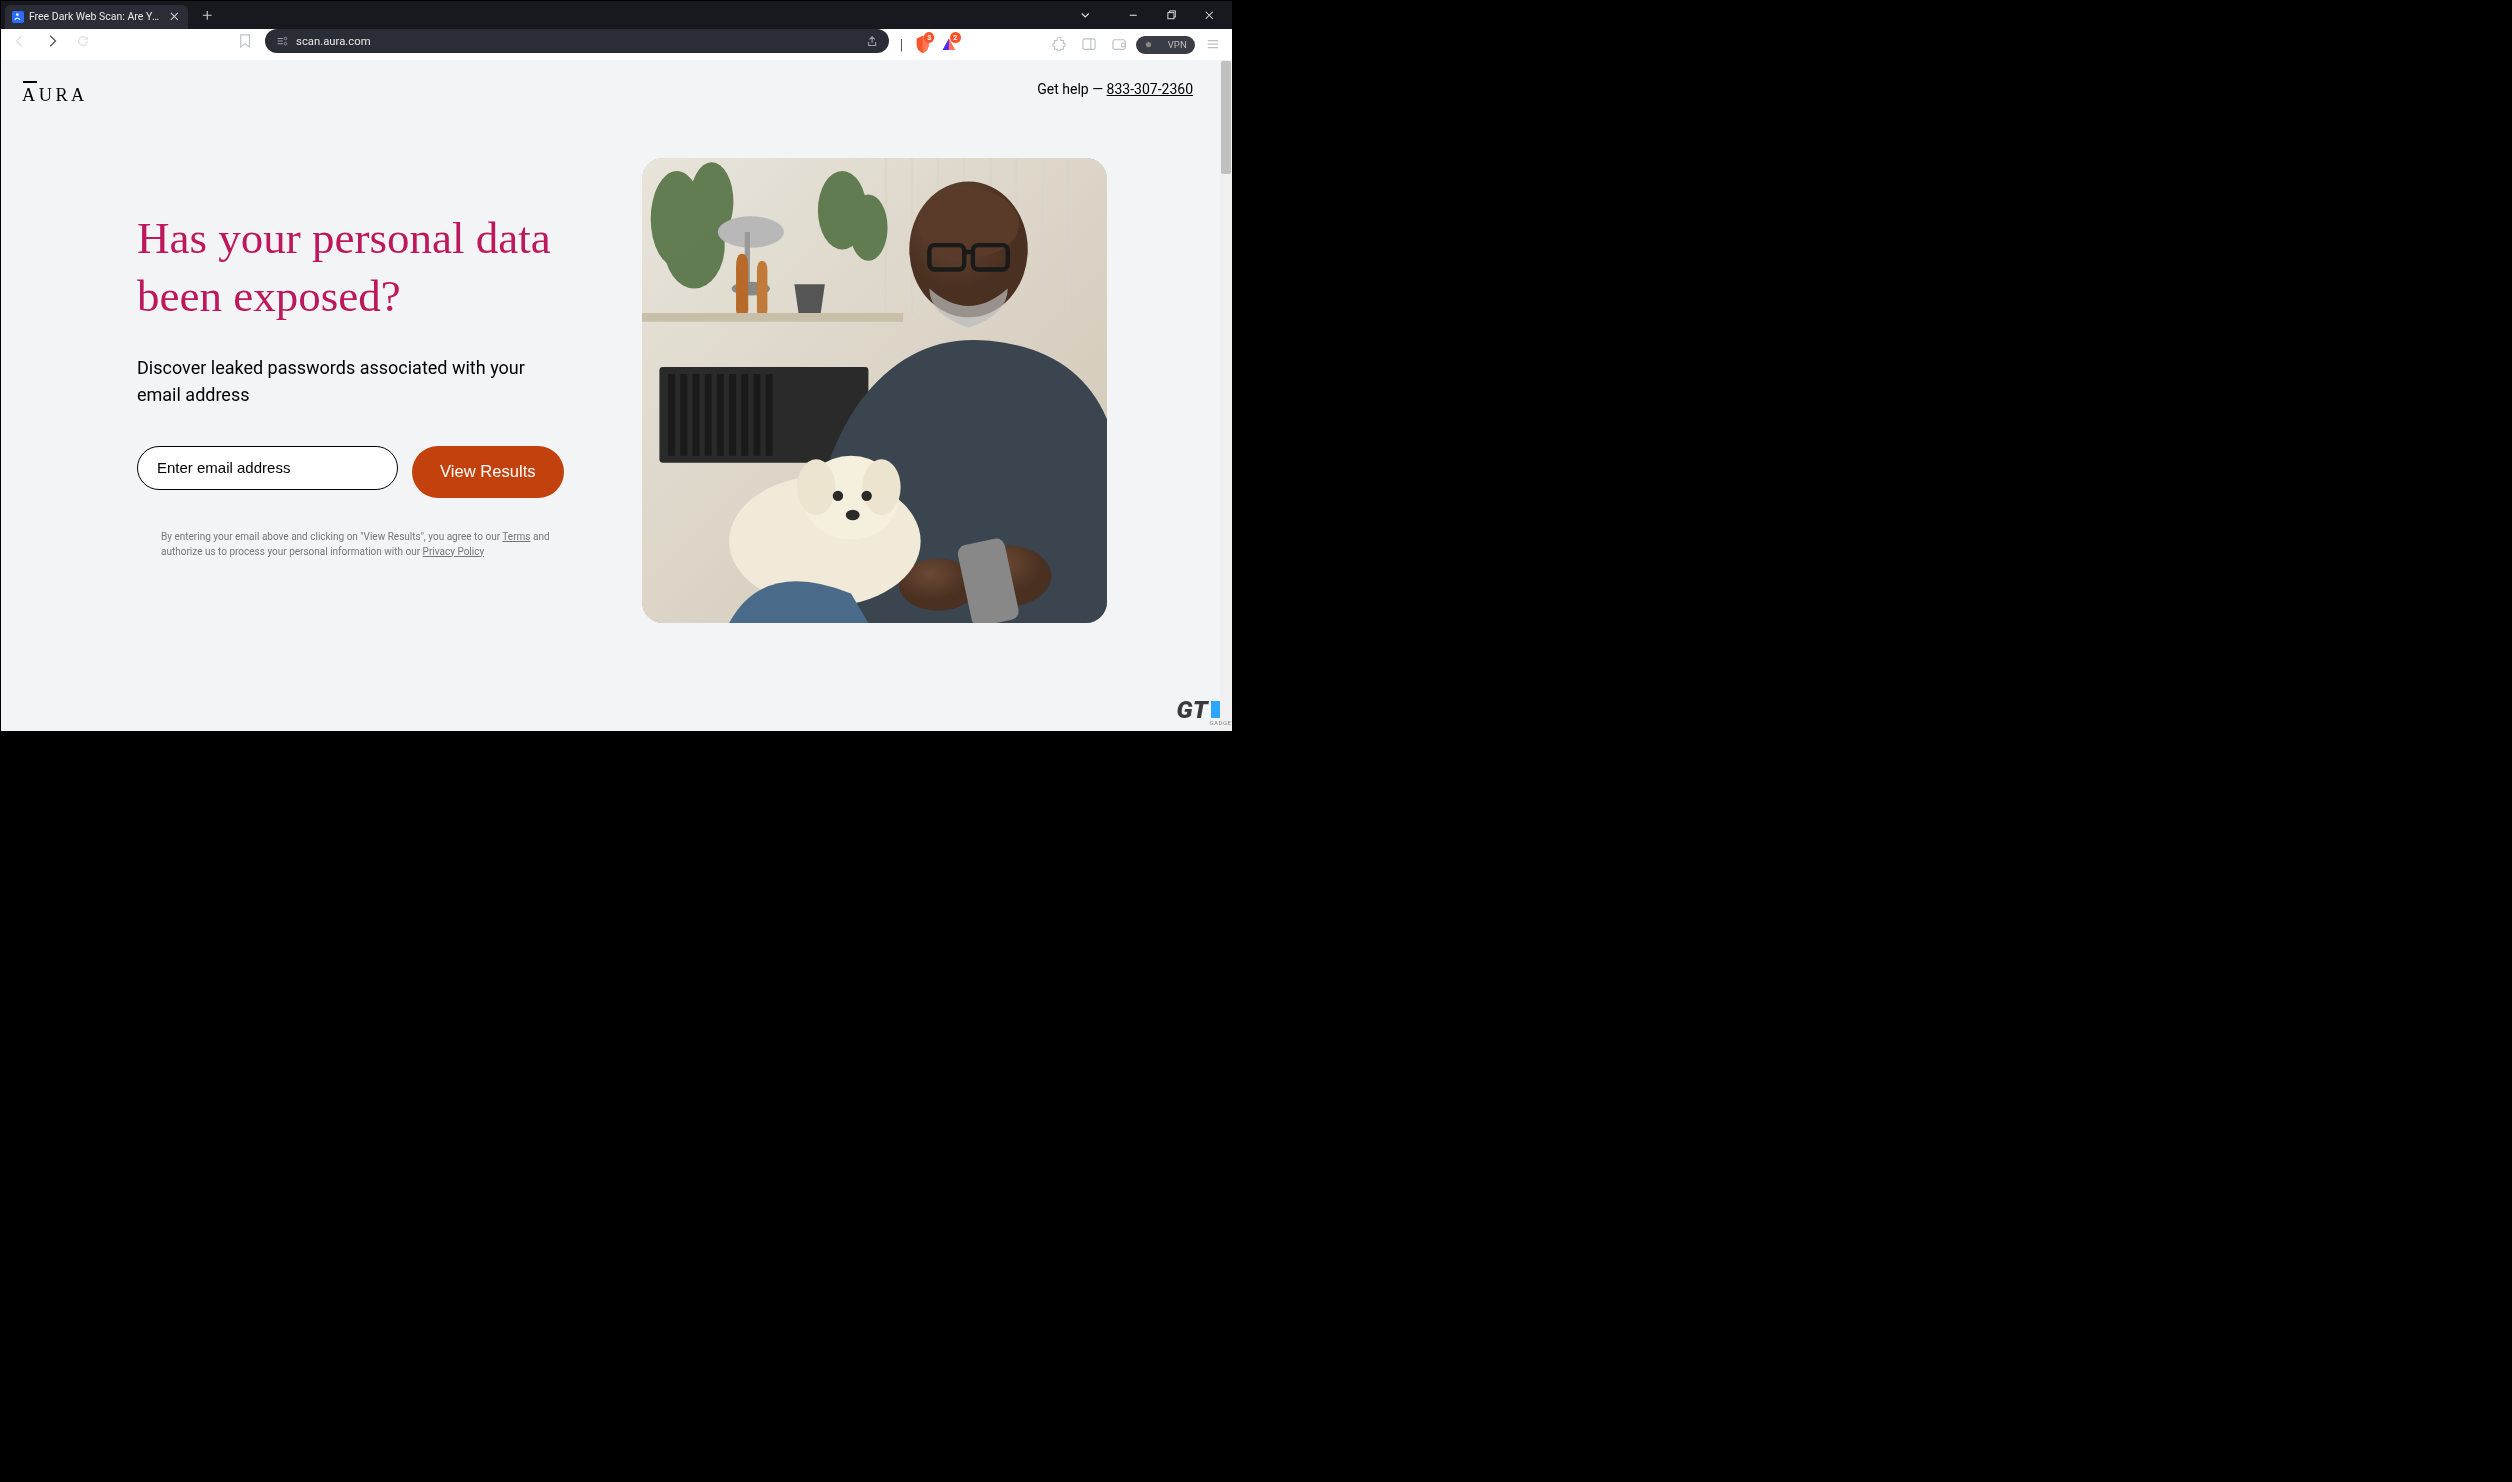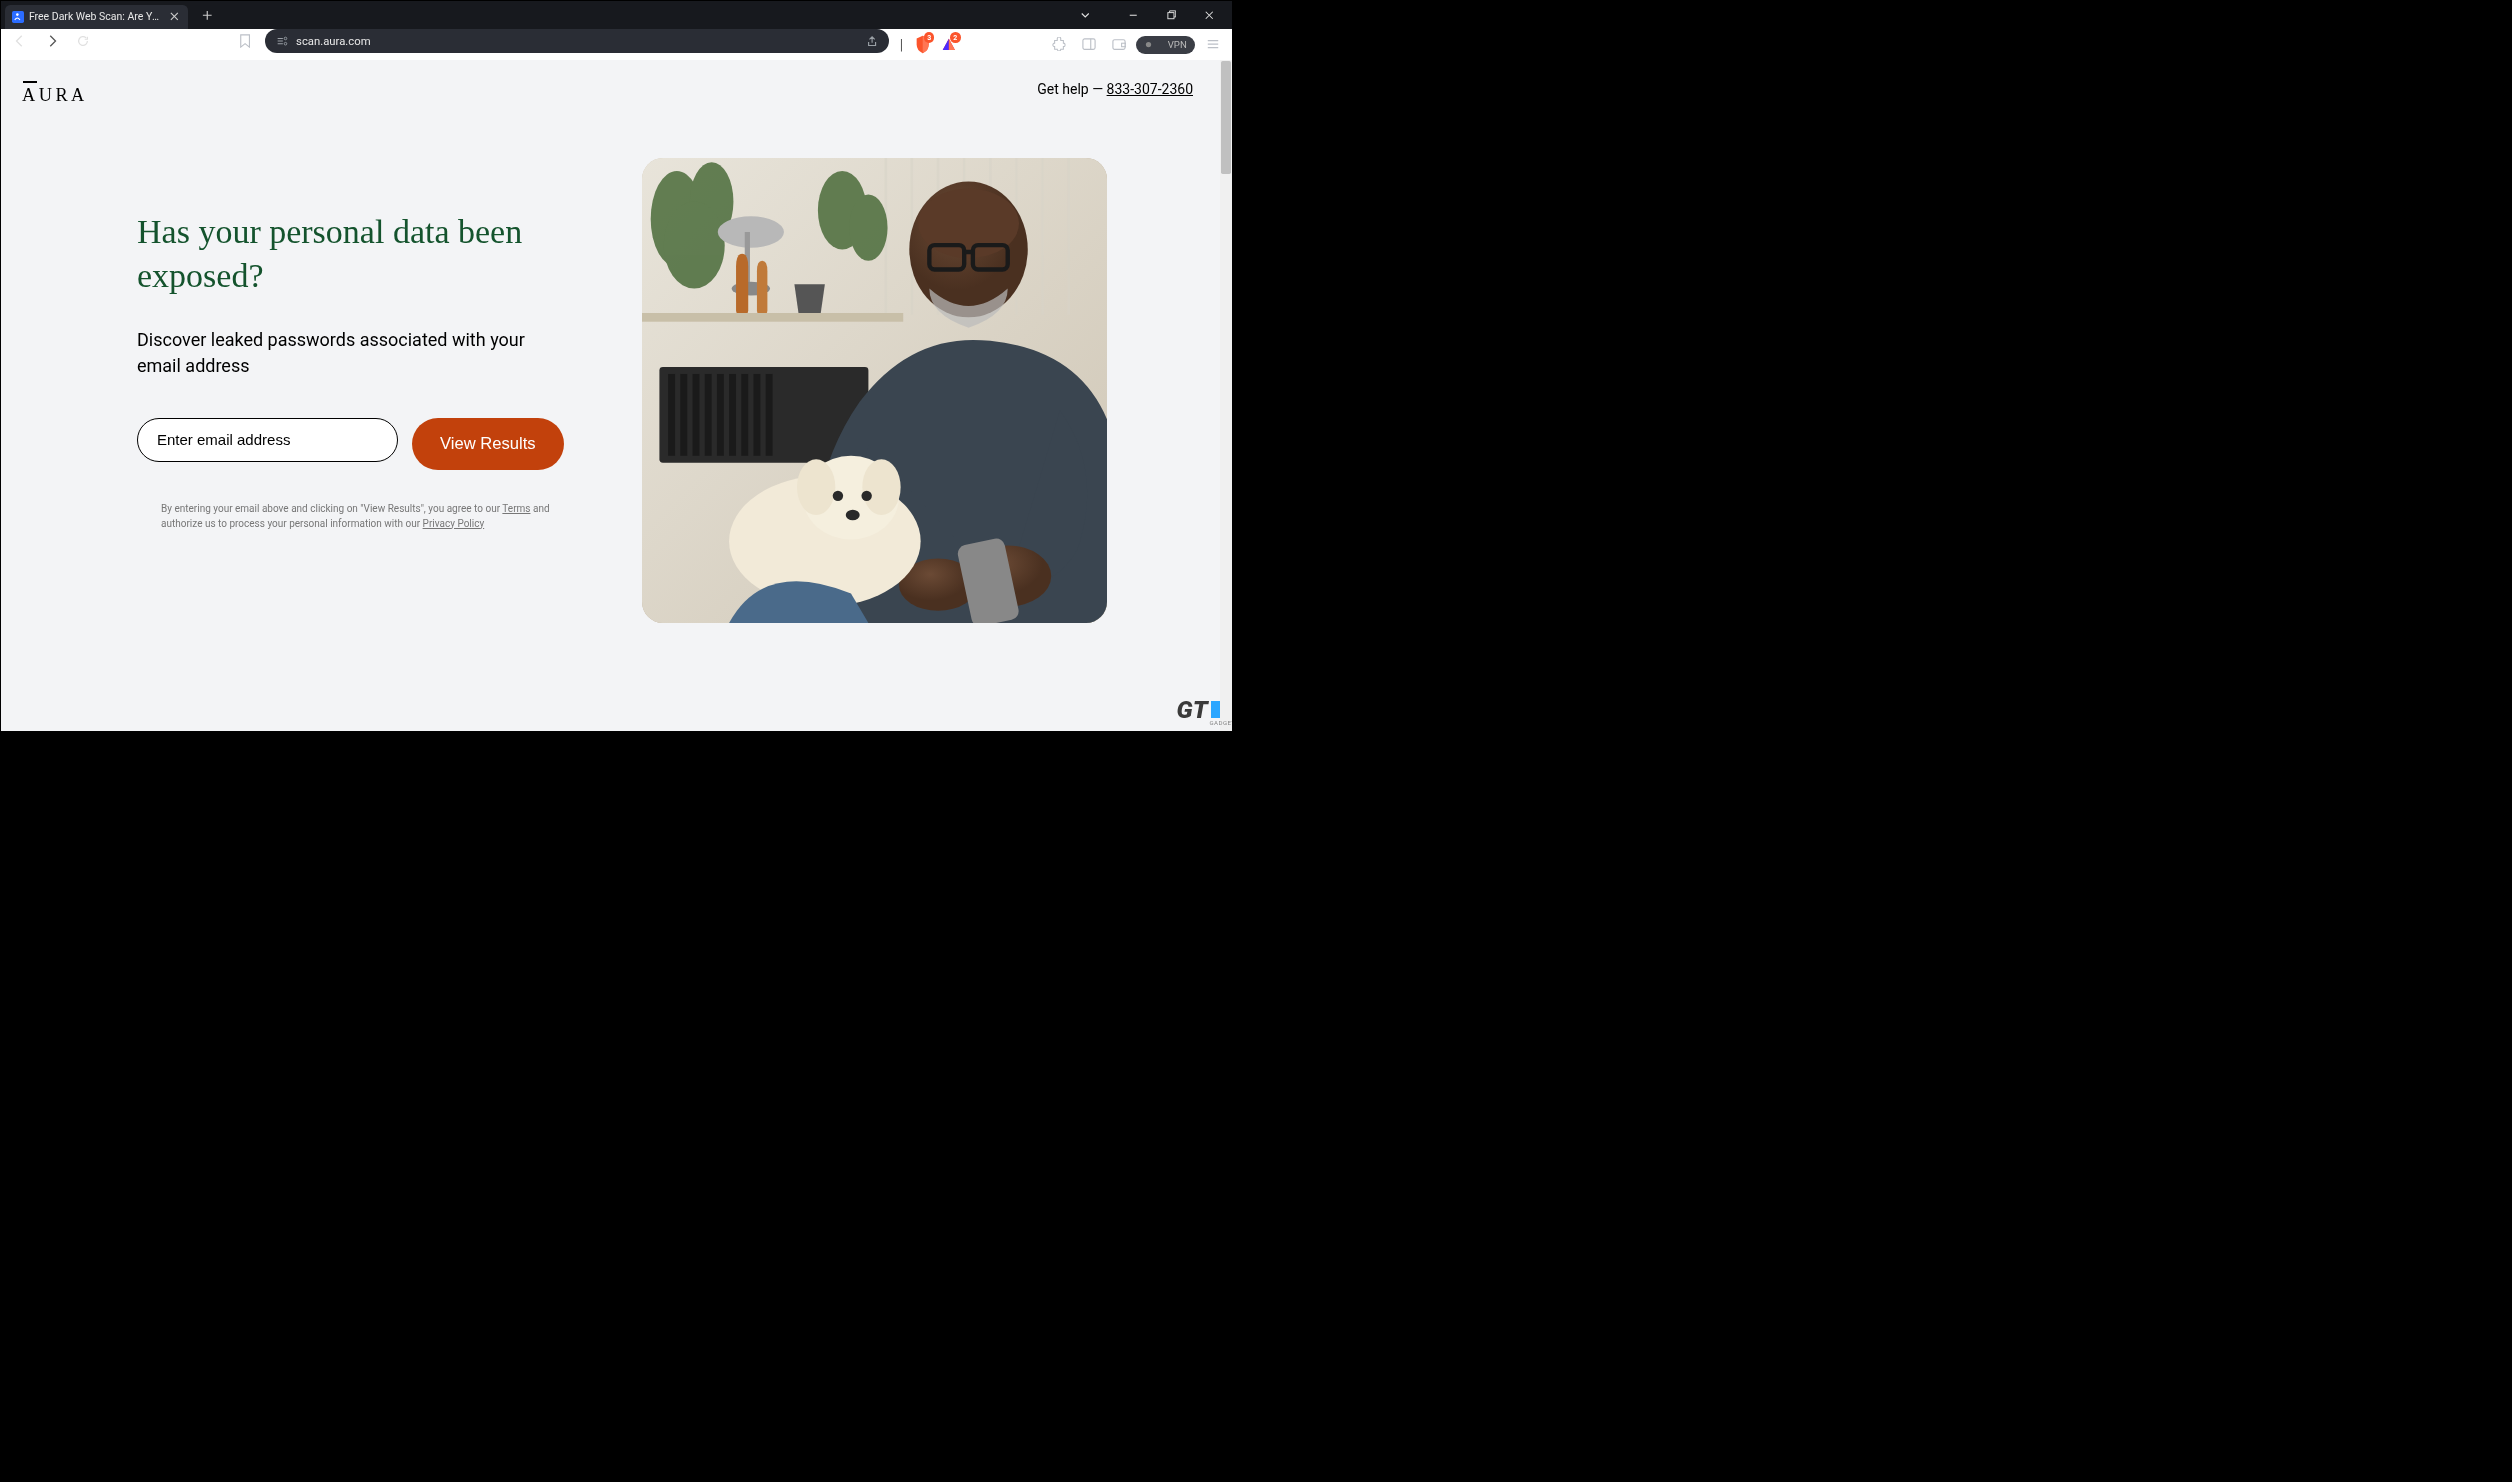--- a/index.html
+++ b/index.html
@@ -40,21 +40,21 @@
 .page { width: 100%; height: 100%; background: #f3f4f6; position: relative; }
 
 .site-header { display: flex; justify-content: space-between; align-items: flex-start; padding: 21px 39px 0 21px; }
 .logo { font-family: Georgia, serif; font-size: 18.3px; letter-spacing: 3.5px; color: #000; font-weight: 400; }
 .logo-bar { display:block; width:14px; height:1.7px; background:#000; margin-bottom:2.6px; margin-left:0.9px;}
 .help-text { font-size: 14px; color: #000; }
 .help-text a { color: #000; text-decoration: underline; }
 
 .hero { display: flex; padding: 52px 113px 0 136px; gap: 52px; align-items: flex-start; }
 .hero-left { flex: 0 0 453px; padding-top: 52px; }
-.hero-title { font-family: Georgia, "Times New Roman", serif; font-size: 34px; line-height: 1.28; color: #14532d; font-weight: 400; margin-bottom: 30px; }
+.hero-title { font-family: Georgia, "Times New Roman", serif; font-size: 45px; line-height: 1.28; color: #be185d; font-weight: 400; margin-bottom: 30px; }
 .hero-sub { font-size: 18px; color: #000; line-height: 1.45; margin-bottom: 38px; max-width: 409px; }
 
 .email-form { display: flex; gap: 14px; margin-bottom: 31px; }
 .email-input { width: 261px; height: 44px; border: 1.3px solid #000; border-radius: 26px; padding: 0 19px; font-size: 15px; background: #fff; outline: none; }
 .email-input::placeholder { color: #000; }
 .view-btn { height: 52px; padding: 0 28px; border-radius: 26px; background: #c2410c; color: #fff; border: none; font-size: 16.6px; font-weight: 500; cursor: pointer; }
 
 .disclaimer { font-size: 10px; color: #777; line-height: 1.5; max-width: 444px; margin-left: 24px; }
 .disclaimer a { color: #777; text-decoration: underline; }
 

